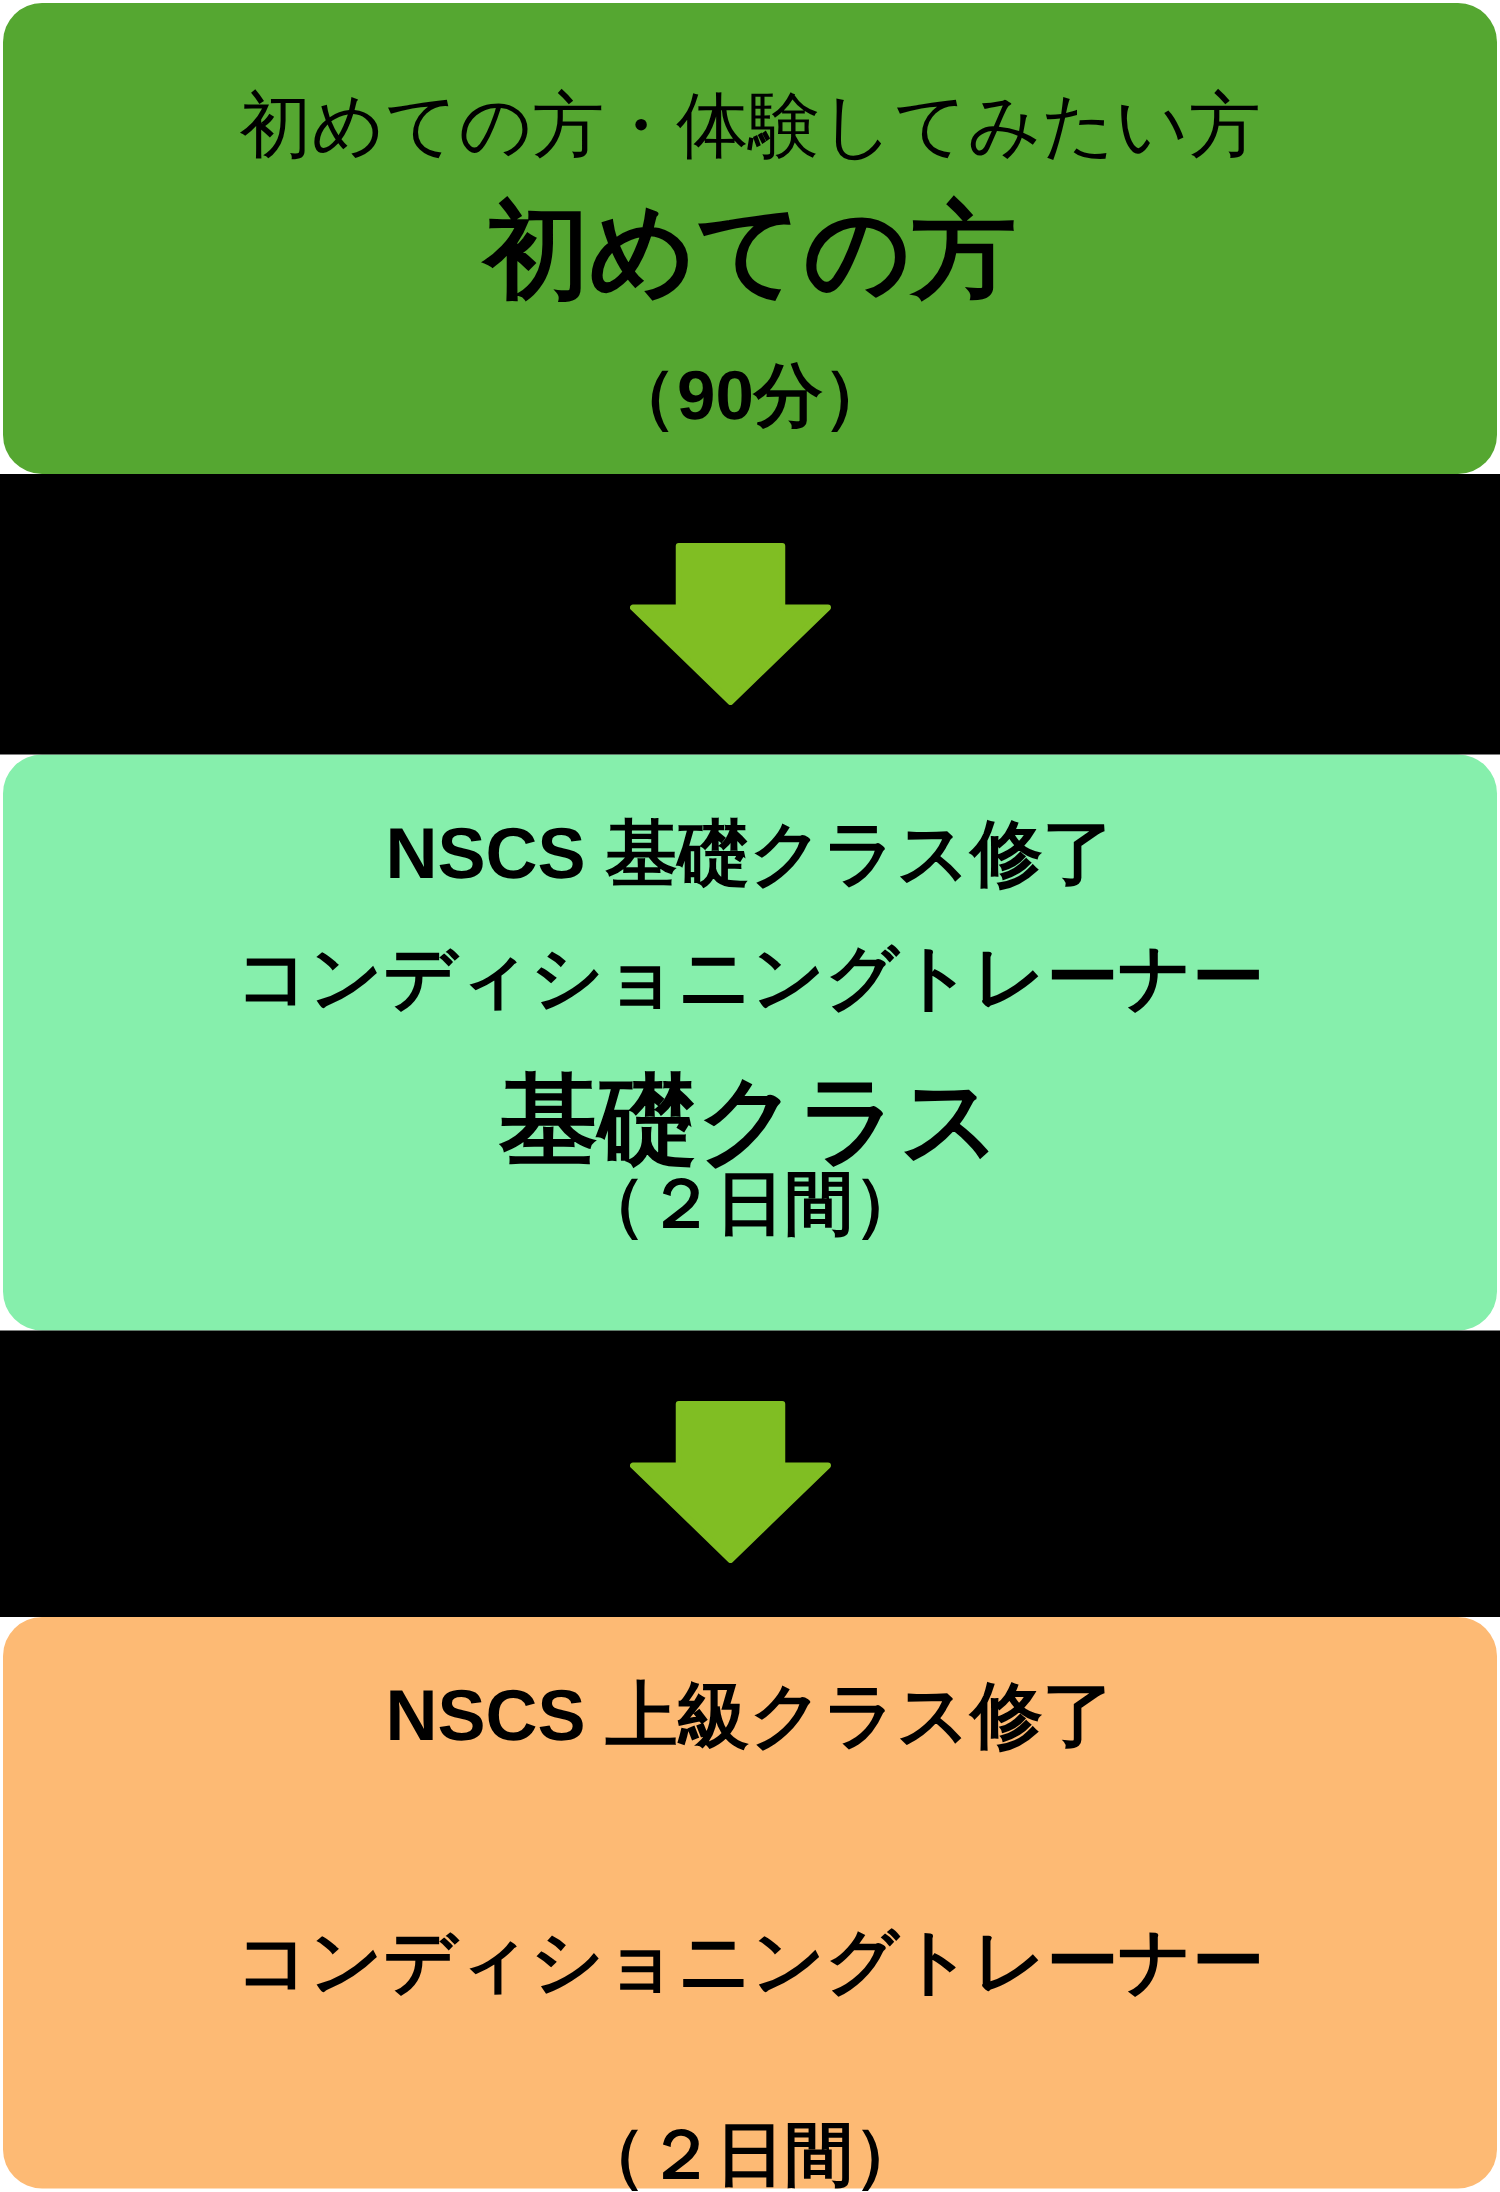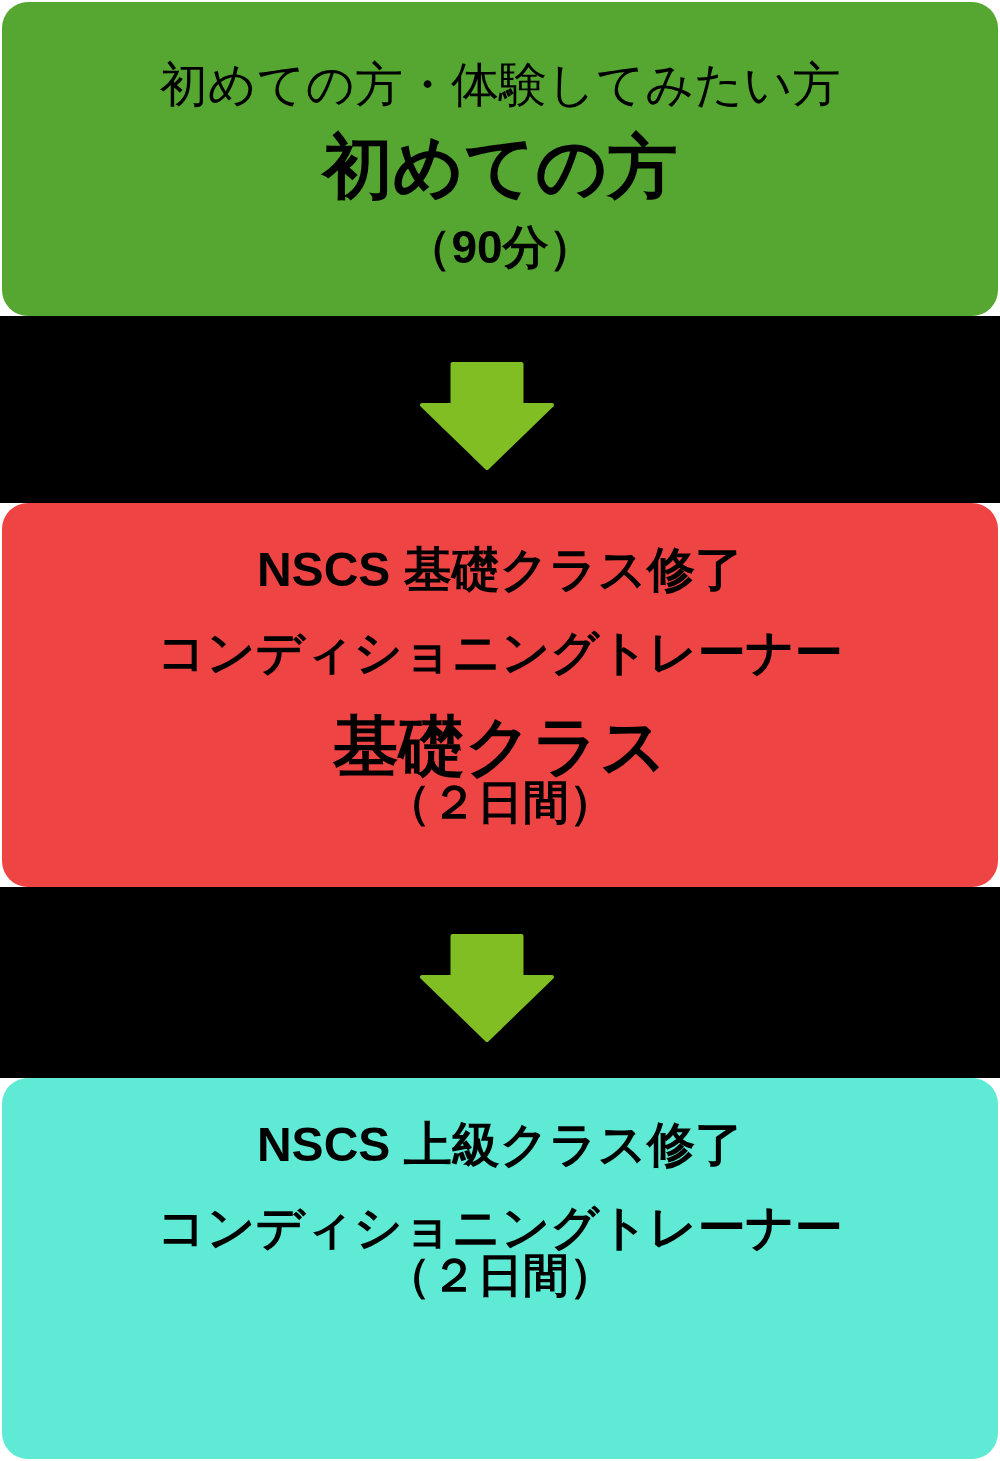--- a/index.html
+++ b/index.html
@@ -65,54 +65,54 @@
     white-space: nowrap;
   }
   .box1 .big-title { font-size: 70px; line-height: 70px; margin-top: 20px; }
   .box2 .big-title, .box3 .big-title { font-size: 66px; line-height: 66px; margin-top: 36px; }
   .duration {
     font-size: 46px;
     line-height: 46px;
     font-weight: 600;
     white-space: nowrap;
   }
-  .box1 .duration { margin-top: 22px; }
+  .box1 .duration { margin-top: 38px; }
   .box2 .duration, .box3 .duration { }
 </style>
 </head>
 <body>
 
 <div class="canvas">
 
   <section class="box box1" style="background: rgb(85, 167, 49);">
     <div class="subtitle">初めての方・体験してみたい方</div>
     <div class="big-title">初めての方</div>
     <div class="duration">（90分）</div>
   </section>
 
   <div class="band band1" style="background: rgb(0, 0, 0);">
     <svg class="arrow" width="134" height="108" viewBox="0 0 134 108">
       <polygon points="32.5,2 101.5,2 101.5,43 132,43 67,106 2,43 32.5,43" stroke-width="4" stroke-linejoin="round" fill="#80be23"></polygon>
       <polygon points="32.5,2 101.5,2 101.5,43 132,43 67,106 2,43 32.5,43" fill="none" stroke-width="4" stroke-linejoin="round" stroke="#80be23"></polygon>
     </svg>
   </div>
 
-  <section class="box box2" style="background: #ef4444;">
+  <section class="box box2" style="background: #86efac;">
     <div class="qual">NSCS 基礎クラス修了</div>
     <div class="qual qual2">コンディショニングトレーナー</div>
     <div class="big-title">基礎クラス</div>
     <div class="duration">（２日間）</div>
   </section>
 
   <div class="band band2" style="background: rgb(0, 0, 0);">
     <svg class="arrow" width="134" height="108" viewBox="0 0 134 108">
       <polygon points="32.5,2 101.5,2 101.5,43 132,43 67,106 2,43 32.5,43" stroke-width="4" stroke-linejoin="round" fill="#80be23"></polygon>
       <polygon points="32.5,2 101.5,2 101.5,43 132,43 67,106 2,43 32.5,43" fill="none" stroke-width="4" stroke-linejoin="round" stroke="#80be23"></polygon>
     </svg>
   </div>
 
-  <section class="box box3" style="background: #5eead4;">
+  <section class="box box3" style="background: #fdba74; justify-content: space-between;">
     <div class="qual">NSCS 上級クラス修了</div>
     <div class="qual qual2">コンディショニングトレーナー</div>
     <div class="duration">（２日間）</div>
   </section>
 
 </div>
 
 </body></html>

